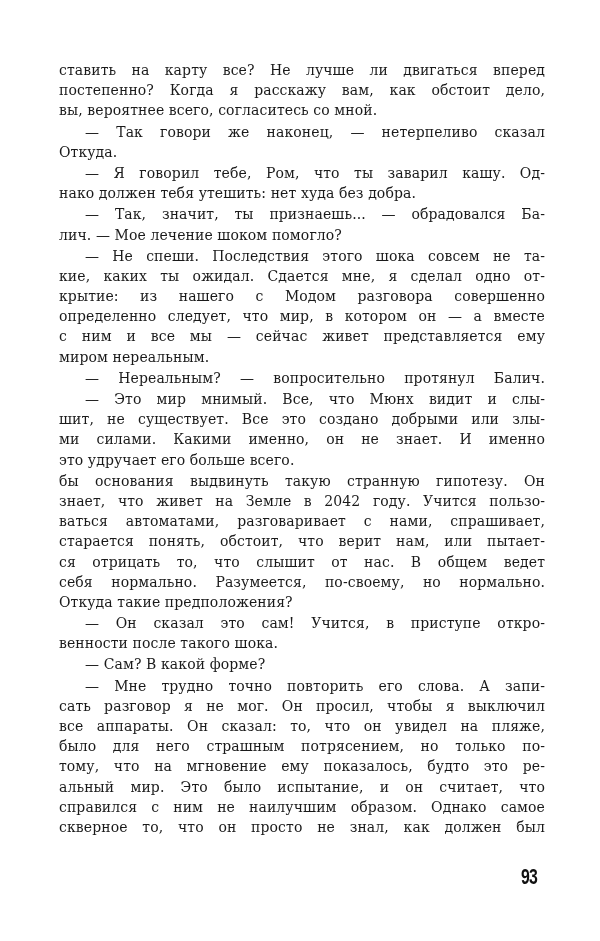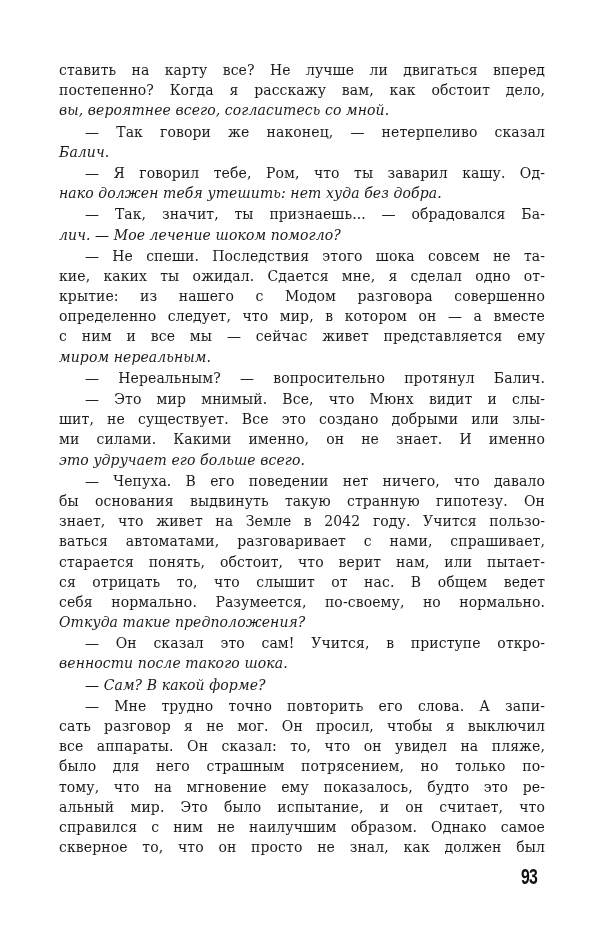--- a/index.html
+++ b/index.html
@@ -33,21 +33,20 @@
       font-size: 14px;
       line-height: 20.2px;
       height: 20.2px;
       white-space: nowrap;
       text-align: justify;
       text-align-last: justify;
       letter-spacing: 0.1px;
     }
     .line.last {
       text-align-last: left;
-      font-style: italic;
     }
     .line.indent {
       padding-left: 26px;
     }
     .page-number {
       position: absolute;
       left: 521px;
       top: 864px;
       font-family: "Liberation Sans", "DejaVu Sans", sans-serif;
       font-weight: bold;
@@ -64,21 +63,21 @@
 <div class="page" id="page-body">
 
   <p class="para">
     <span class="line">ставить на карту все? Не лучше ли двигаться вперед</span>
     <span class="line">постепенно? Когда я расскажу вам, как обстоит дело,</span>
     <span class="line last">вы, вероятнее всего, согласитесь со мной.</span>
   </p>
 
   <p class="para">
     <span class="line indent">— Так говори же наконец, — нетерпеливо сказал</span>
-    <span class="line last">Балич.</span>
+    <span class="line last">Откуда.</span>
   </p>
 
   <p class="para">
     <span class="line indent">— Я говорил тебе, Ром, что ты заварил кашу. Од-</span>
     <span class="line last">нако должен тебя утешить: нет худа без добра.</span>
   </p>
 
   <p class="para">
     <span class="line indent">— Так, значит, ты признаешь... — обрадовался Ба-</span>
     <span class="line last">лич. — Мое лечение шоком помогло?</span>
@@ -98,21 +97,20 @@
   </p>
 
   <p class="para">
     <span class="line indent">— Это мир мнимый. Все, что Мюнх видит и слы-</span>
     <span class="line">шит, не существует. Все это создано добрыми или злы-</span>
     <span class="line">ми силами. Какими именно, он не знает. И именно</span>
     <span class="line last">это удручает его больше всего.</span>
   </p>
 
   <p class="para">
-    <span class="line indent">— Чепуха. В его поведении нет ничего, что давало</span>
     <span class="line">бы основания выдвинуть такую странную гипотезу. Он</span>
     <span class="line">знает, что живет на Земле в 2042 году. Учится пользо-</span>
     <span class="line">ваться автоматами, разговаривает с нами, спрашивает,</span>
     <span class="line">старается понять, обстоит, что верит нам, или пытает-</span>
     <span class="line">ся отрицать то, что слышит от нас. В общем ведет</span>
     <span class="line">себя нормально. Разумеется, по-своему, но нормально.</span>
     <span class="line last">Откуда такие предположения?</span>
   </p>
 
   <p class="para">

